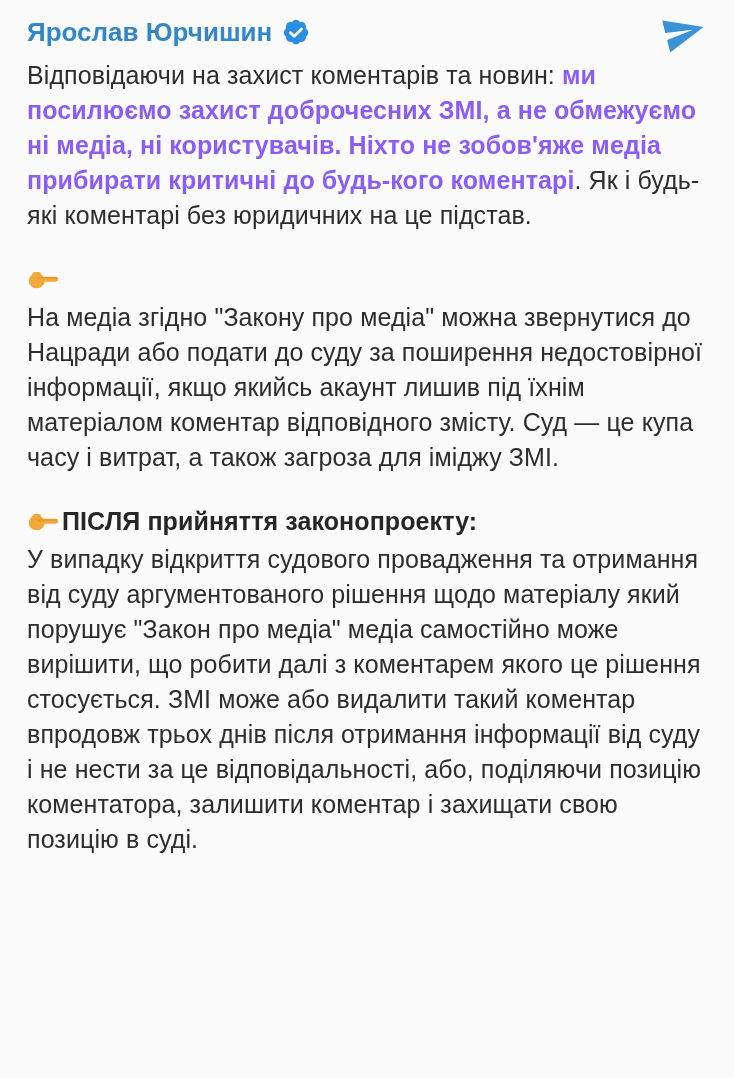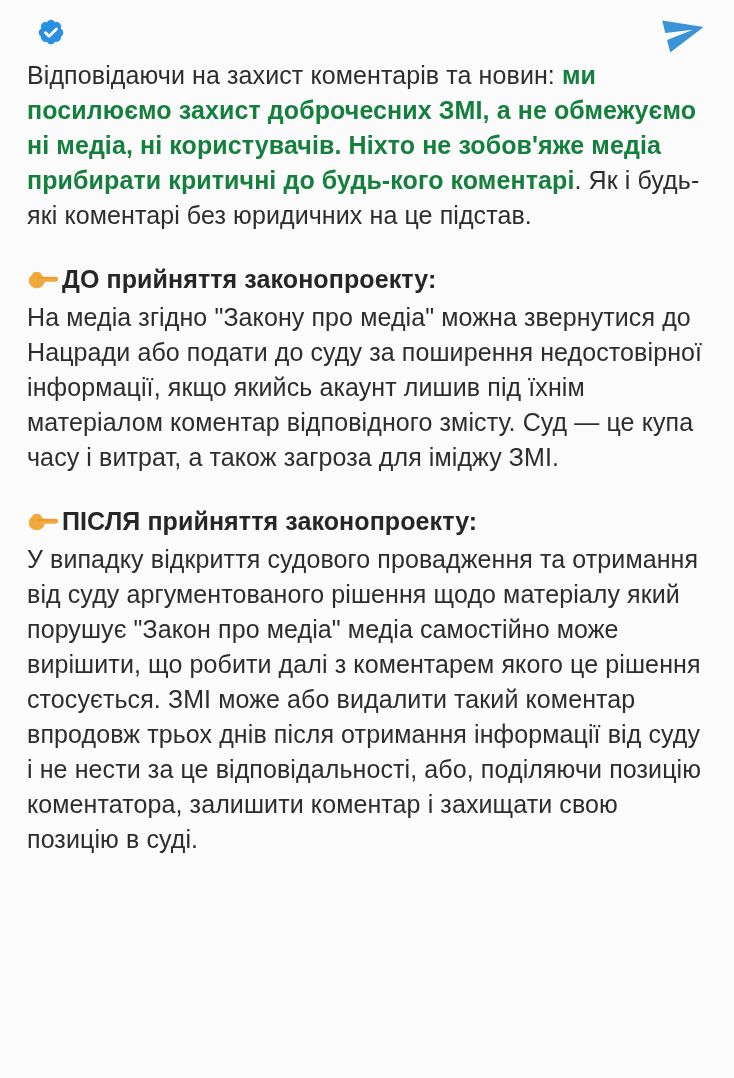--- a/index.html
+++ b/index.html
@@ -54,21 +54,21 @@
     font-size: 25px;
     line-height: 35px;
     margin: 0 0 29px 0;
     letter-spacing: 0.1px;
   }
   .body-text:last-child {
     margin-bottom: 16px;
   }
   .body-text b {
     font-weight: bold;
-    color: #15803d;
+    color: #8b5cf6;
   }
   .heading-line {
     display: block;
     font-weight: bold;
     color: #262626;
   }
   .hand-icon {
     display: inline-block;
     vertical-align: -3px;
     margin-right: 3px;
@@ -78,20 +78,21 @@
     height: 24px;
     display: inline-block;
   }
 </style>
 </head>
 <body>
 
 <div class="post">
 
   <div class="post-header">
+    <span class="channel-name">Ярослав Юрчишин</span>
     <span class="badge">
       <svg viewBox="0 0 24 24">
         <path fill="#2a8fe0" d="M22.5 12.5c0-1.58-.875-2.95-2.148-3.6.154-.435.238-.905.238-1.4 0-2.21-1.71-4-3.818-4-.47 0-.92.084-1.336.25C14.818 2.415 13.51 1.5 12 1.5s-2.816.917-3.437 2.25c-.415-.165-.866-.25-1.336-.25-2.11 0-3.818 1.79-3.818 4 0 .494.083.964.237 1.4-1.272.65-2.147 2.018-2.147 3.6 0 1.495.782 2.798 1.942 3.486-.02.17-.032.34-.032.514 0 2.21 1.708 4 3.818 4 .47 0 .92-.086 1.335-.25.62 1.334 1.926 2.25 3.437 2.25 1.512 0 2.818-.916 3.437-2.25.415.163.865.248 1.336.248 2.11 0 3.818-1.79 3.818-4 0-.174-.012-.344-.033-.513 1.158-.687 1.943-1.99 1.943-3.484z"></path>
         <path d="M7.3 12.6l3.1 3.1 6.3-6.3" stroke="#ffffff" stroke-width="2.4" fill="none" stroke-linecap="round" stroke-linejoin="round"></path>
       </svg>
     </span>
     <span class="plane">
       <svg viewBox="0 0 24 24">
         <path fill="#3a93d7" d="M2 21l21-9L2 3v7l15 2-15 2z"></path>
       </svg>
@@ -101,21 +102,21 @@
   <p class="body-text"><span>Відповідаючи на захист коментарів та новин: </span><b>ми посилюємо захист доброчесних ЗМІ, а не обмежуємо ні медіа, ні користувачів. Ніхто не зобов'яже медіа прибирати критичні до будь-кого коментарі</b><span>. Як і будь-які коментарі без юридичних на це підстав.</span></p>
 
 
   <p class="body-text"><span class="heading-line"><span class="hand-icon"><svg viewBox="0 0 36 26">
             <g fill="#f2a93b">
               <ellipse cx="11" cy="15" rx="9" ry="8.5"></ellipse>
               <rect x="10" y="10.5" width="25" height="5.5" rx="2.75"></rect>
               <rect x="6" y="5" width="10" height="7" rx="3.5"></rect>
             </g>
             <rect x="12" y="11.2" width="22" height="1.2" rx="0.6" fill="#d9922e"></rect>
-          </svg></span><span>ДО прийняття законопроекту:</span></span><span>На медіа згідно "Закону про медіа" можна звернутися до Нацради або подати до суду за поширення недостовірної інформації, якщо якийсь акаунт лишив під їхнім матеріалом коментар відповідного змісту. Суд — це купа часу і витрат, а також загроза для іміджу ЗМІ.</span></p>
+          </svg></span></span><span>На медіа згідно "Закону про медіа" можна звернутися до Нацради або подати до суду за поширення недостовірної інформації, якщо якийсь акаунт лишив під їхнім матеріалом коментар відповідного змісту. Суд — це купа часу і витрат, а також загроза для іміджу ЗМІ.</span></p>
 
   <p class="body-text"><span class="heading-line"><span class="hand-icon"><svg viewBox="0 0 36 26">
             <g fill="#f2a93b">
               <ellipse cx="11" cy="15" rx="9" ry="8.5"></ellipse>
               <rect x="10" y="10.5" width="25" height="5.5" rx="2.75"></rect>
               <rect x="6" y="5" width="10" height="7" rx="3.5"></rect>
             </g>
             <rect x="12" y="11.2" width="22" height="1.2" rx="0.6" fill="#d9922e"></rect>
           </svg></span><span>ПІСЛЯ прийняття законопроекту:</span></span><span>У випадку відкриття судового провадження та отримання від суду аргументованого рішення щодо матеріалу який порушує "Закон про медіа" медіа самостійно може вирішити, що робити далі з коментарем якого це рішення стосується. ЗМІ може або видалити такий коментар впродовж трьох днів після отримання інформації від суду і не нести за це відповідальності, або, поділяючи позицію коментатора, залишити коментар і захищати свою позицію в суді.</span></p>
 

